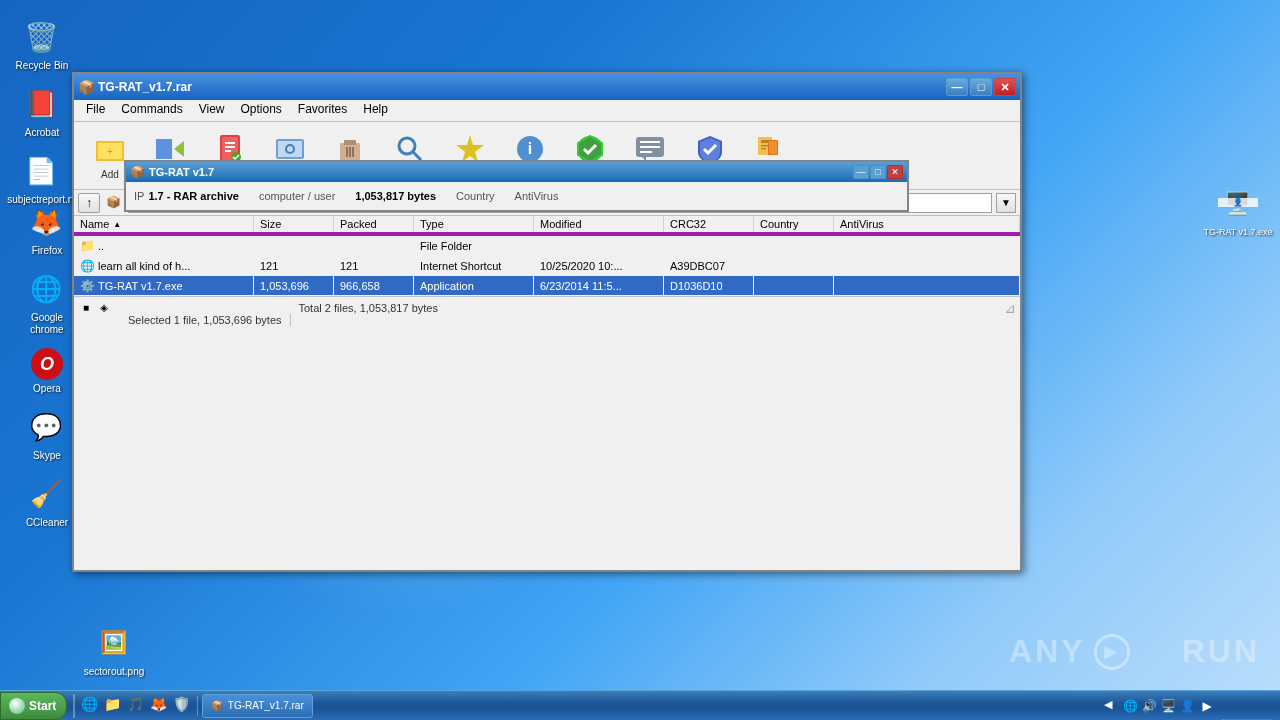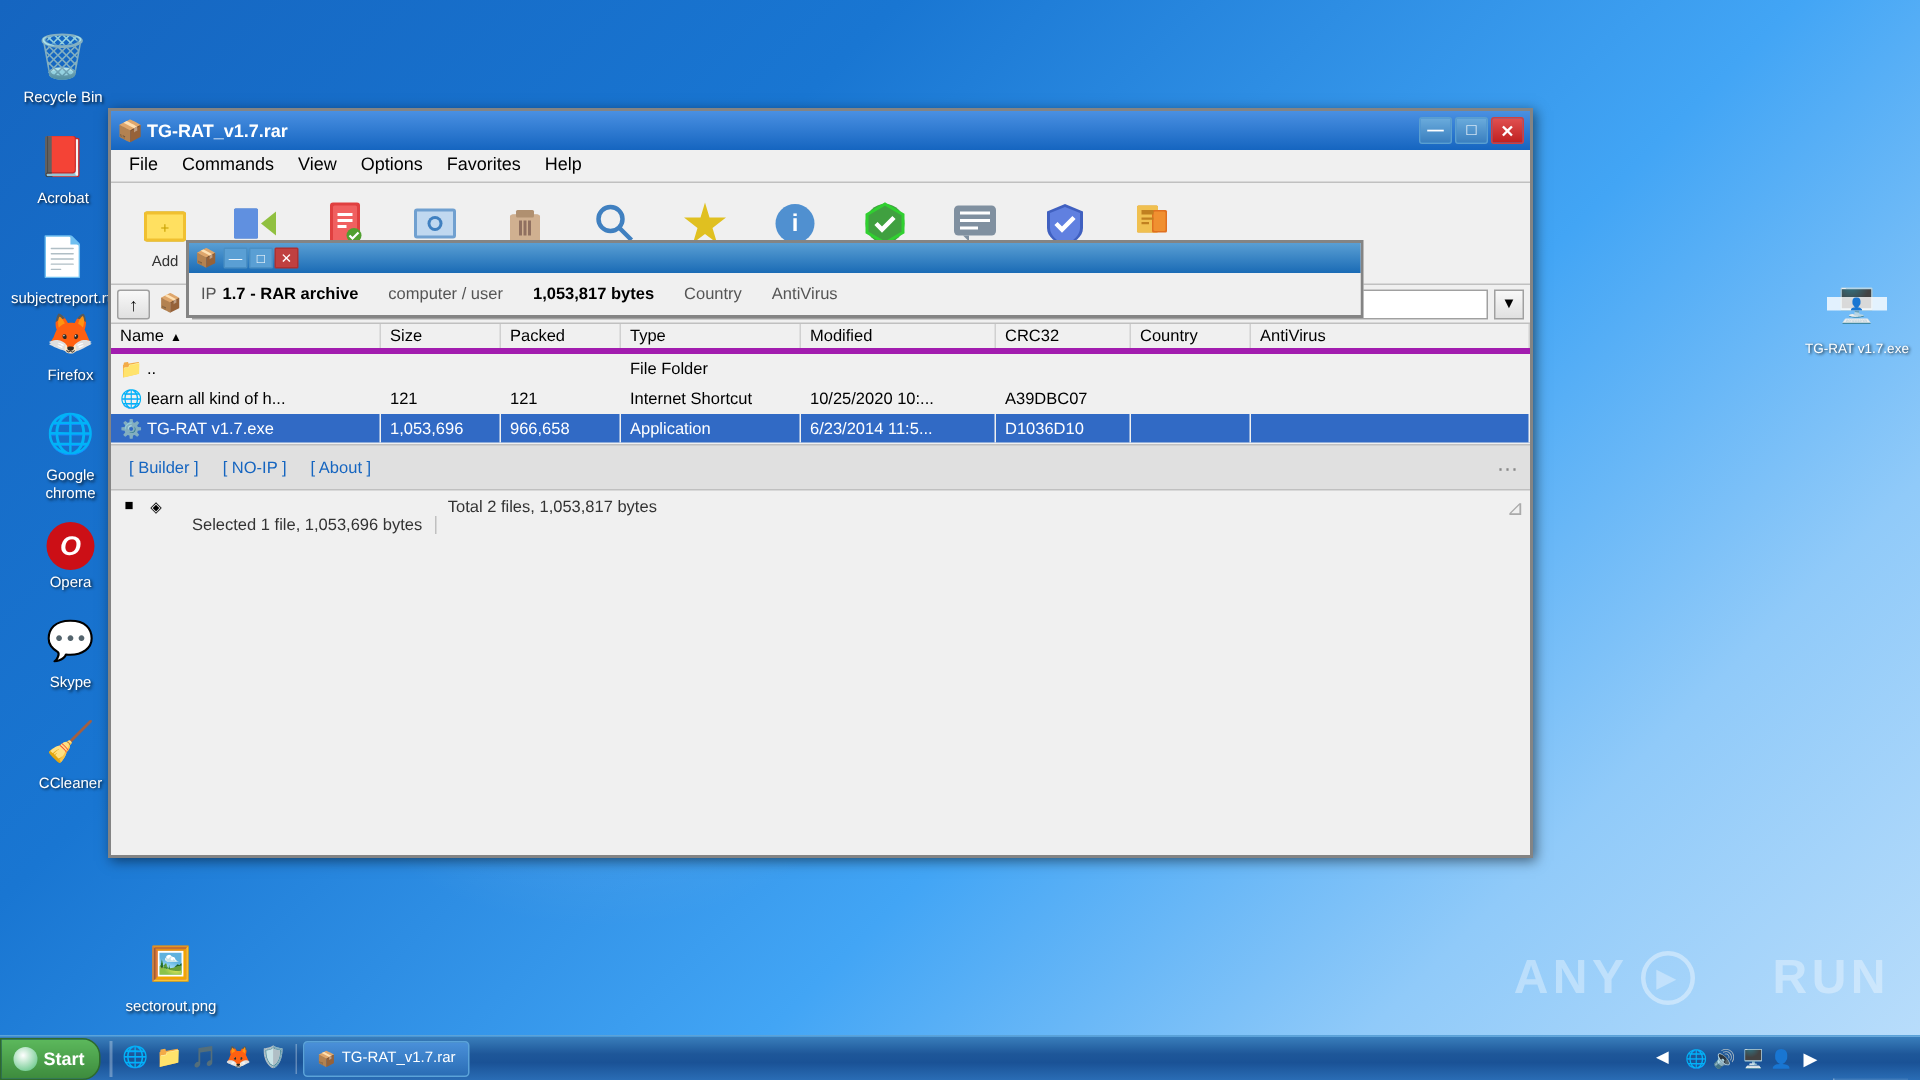--- a/index.html
+++ b/index.html
@@ -855,41 +855,36 @@
           <div class="file-cell">966,658</div>
           <div class="file-cell">Application</div>
           <div class="file-cell">6/23/2014 11:5...</div>
           <div class="file-cell">D1036D10</div>
           <div class="file-cell"></div>
           <div class="file-cell"></div>
         </div>
       </div>
     </div>
 
-    <div class="bottom-links">
-      <a class="bottom-link">[ Builder ]</a>
-      <a class="bottom-link">[ NO-IP ]</a>
-      <a class="bottom-link">[ About ]</a>
-      <div class="bottom-resize">⋯</div>
-    </div>
 
     <div class="status-bar">
       <div class="status-icons">
         <div class="status-icon">■</div>
         <div class="status-icon">◈</div>
       </div>
       <div class="status-text">Selected 1 file, 1,053,696 bytes</div>
       <div class="status-text2">Total 2 files, 1,053,817 bytes</div>
       <div class="status-resize">⊿</div>
     </div>
   </div>
 
   <div class="info-overlay">
     <div class="info-overlay-titlebar">
       <span style="font-size:12px;">📦</span>
+      <span class="info-overlay-title">TG-RAT v1.7</span>
       <div class="info-overlay-controls">
         <div class="ioc-btn ioc-min">—</div>
         <div class="ioc-btn ioc-max">□</div>
         <div class="ioc-btn ioc-close">✕</div>
       </div>
     </div>
     <div class="info-overlay-content">
       <div class="info-overlay-field">
         <span class="info-label">IP</span>
         <span class="info-value">1.7 - RAR archive</span>

